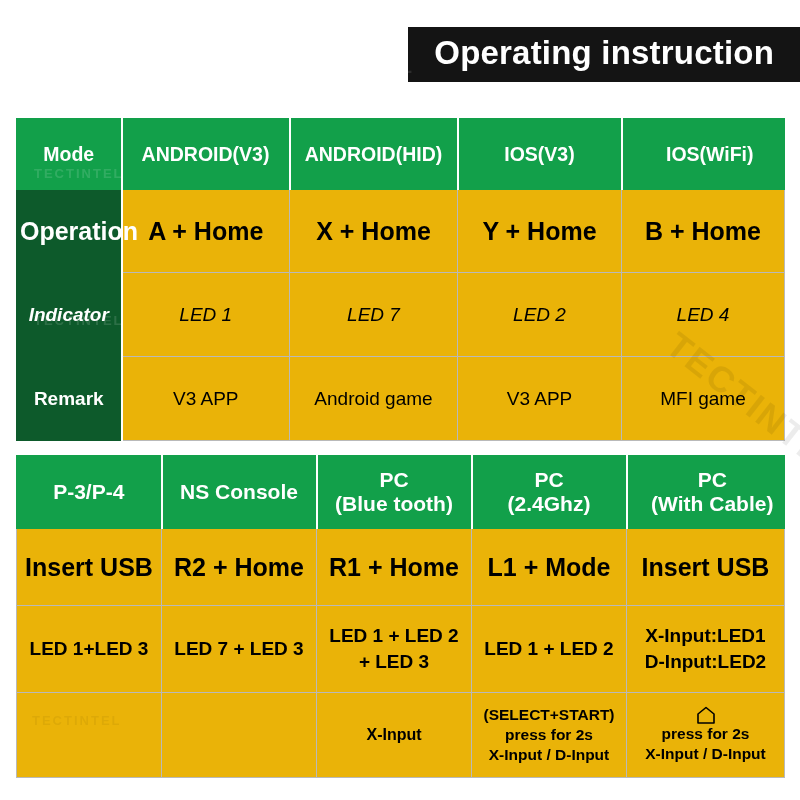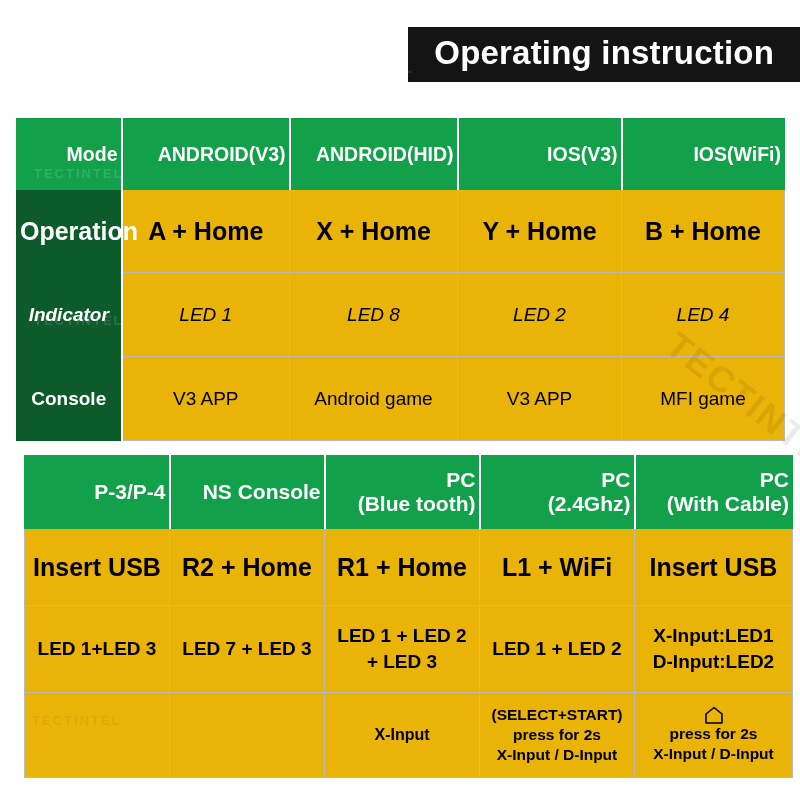--- a/index.html
+++ b/index.html
@@ -68,21 +68,20 @@
     vertical-align: middle;
     background: #eab308;
     padding: 2px 3px;
   }
   .tbl td.hd {
     background: #12a04a;
     color: #ffffff;
     font-weight: bold;
     border-color: #12a04a;
     border-right: 2px solid #ffffff;
-    text-align: right;
   }
   .tbl td.hd.last { border-right: 1px solid #12a04a; padding-left: 16px; }
   .tbl td.rowhd {
     background: #0d5a2b;
     color: #ffffff;
     font-weight: bold;
     border-color: #0d5a2b;
     border-right: 2px solid #ffffff;
     position: relative;
   }
@@ -90,21 +89,21 @@
   
   #table1 { top: 118px; left: 16px; width: 768px; }
   #table1 td { font-size: 20px; }
   #table1 td.hd      { font-size: 19.5px; height: 66px; }
   #table1 td.rowhd   { font-size: 18px; }
   #table1 tr.r-op td { height: 78px; font-size: 25px; font-weight: bold; }
   #table1 tr.r-ind td{ height: 79px; font-size: 19px; font-style: italic; }
   #table1 tr.r-rem td{ height: 79px; font-size: 19px; }
 
   
-  #table2 { top: 455px; left: 24px; width: 768px; }
+  #table2 { top: 455px; left: 16px; width: 768px; }
   #table2 td.hd { font-size: 21px; height: 68px; line-height: 1.12; }
   #table2 tr.r-op  td { height: 72px; font-size: 25px; font-weight: bold; }
   #table2 tr.r-led td { height: 82px; font-size: 19px; font-weight: bold; line-height: 1.35; }
   #table2 tr.r-inp td { height: 80px; font-size: 16px; font-weight: bold; line-height: 1.3; }
   #table2 tr.r-inp td.small { font-size: 15.5px; }
 
   .cell-lines span { display: block; }
 
   .home-line {
     display: flex;
@@ -141,26 +140,26 @@
     <tr class="r-op">
       <td class="rowhd">Operation</td>
       <td>A + Home</td>
       <td>X + Home</td>
       <td>Y + Home</td>
       <td>B + Home</td>
     </tr>
     <tr class="r-ind">
       <td class="rowhd">Indicator</td>
       <td>LED 1</td>
-      <td>LED 8</td>
+      <td>LED 7</td>
       <td>LED 2</td>
       <td>LED 4</td>
     </tr>
     <tr class="r-rem">
-      <td class="rowhd">Console</td>
+      <td class="rowhd">Remark</td>
       <td>V3 APP</td>
       <td>Android game</td>
       <td>V3 APP</td>
       <td>MFI game</td>
     </tr>
   </tbody>
 </table>
 
 <div class="wm wm-c">TECTINTEL</div>
 <div class="wm wm-d">TECTINTEL</div>
@@ -193,21 +192,21 @@
       <td class="hd last cell-lines">
         <span>PC</span>
         <span>(With Cable)</span>
       </td>
     </tr>
 
     <tr class="r-op">
       <td>Insert USB</td>
       <td>R2 + Home</td>
       <td>R1 + Home</td>
-      <td>L1 + WiFi</td>
+      <td>L1 + Mode</td>
       <td>Insert USB</td>
     </tr>
 
     <tr class="r-led">
       <td class="cell-lines">
         <span>LED 1+LED 3</span>
       </td>
       <td class="cell-lines">
         <span>LED 7 + LED 3</span>
       </td>

